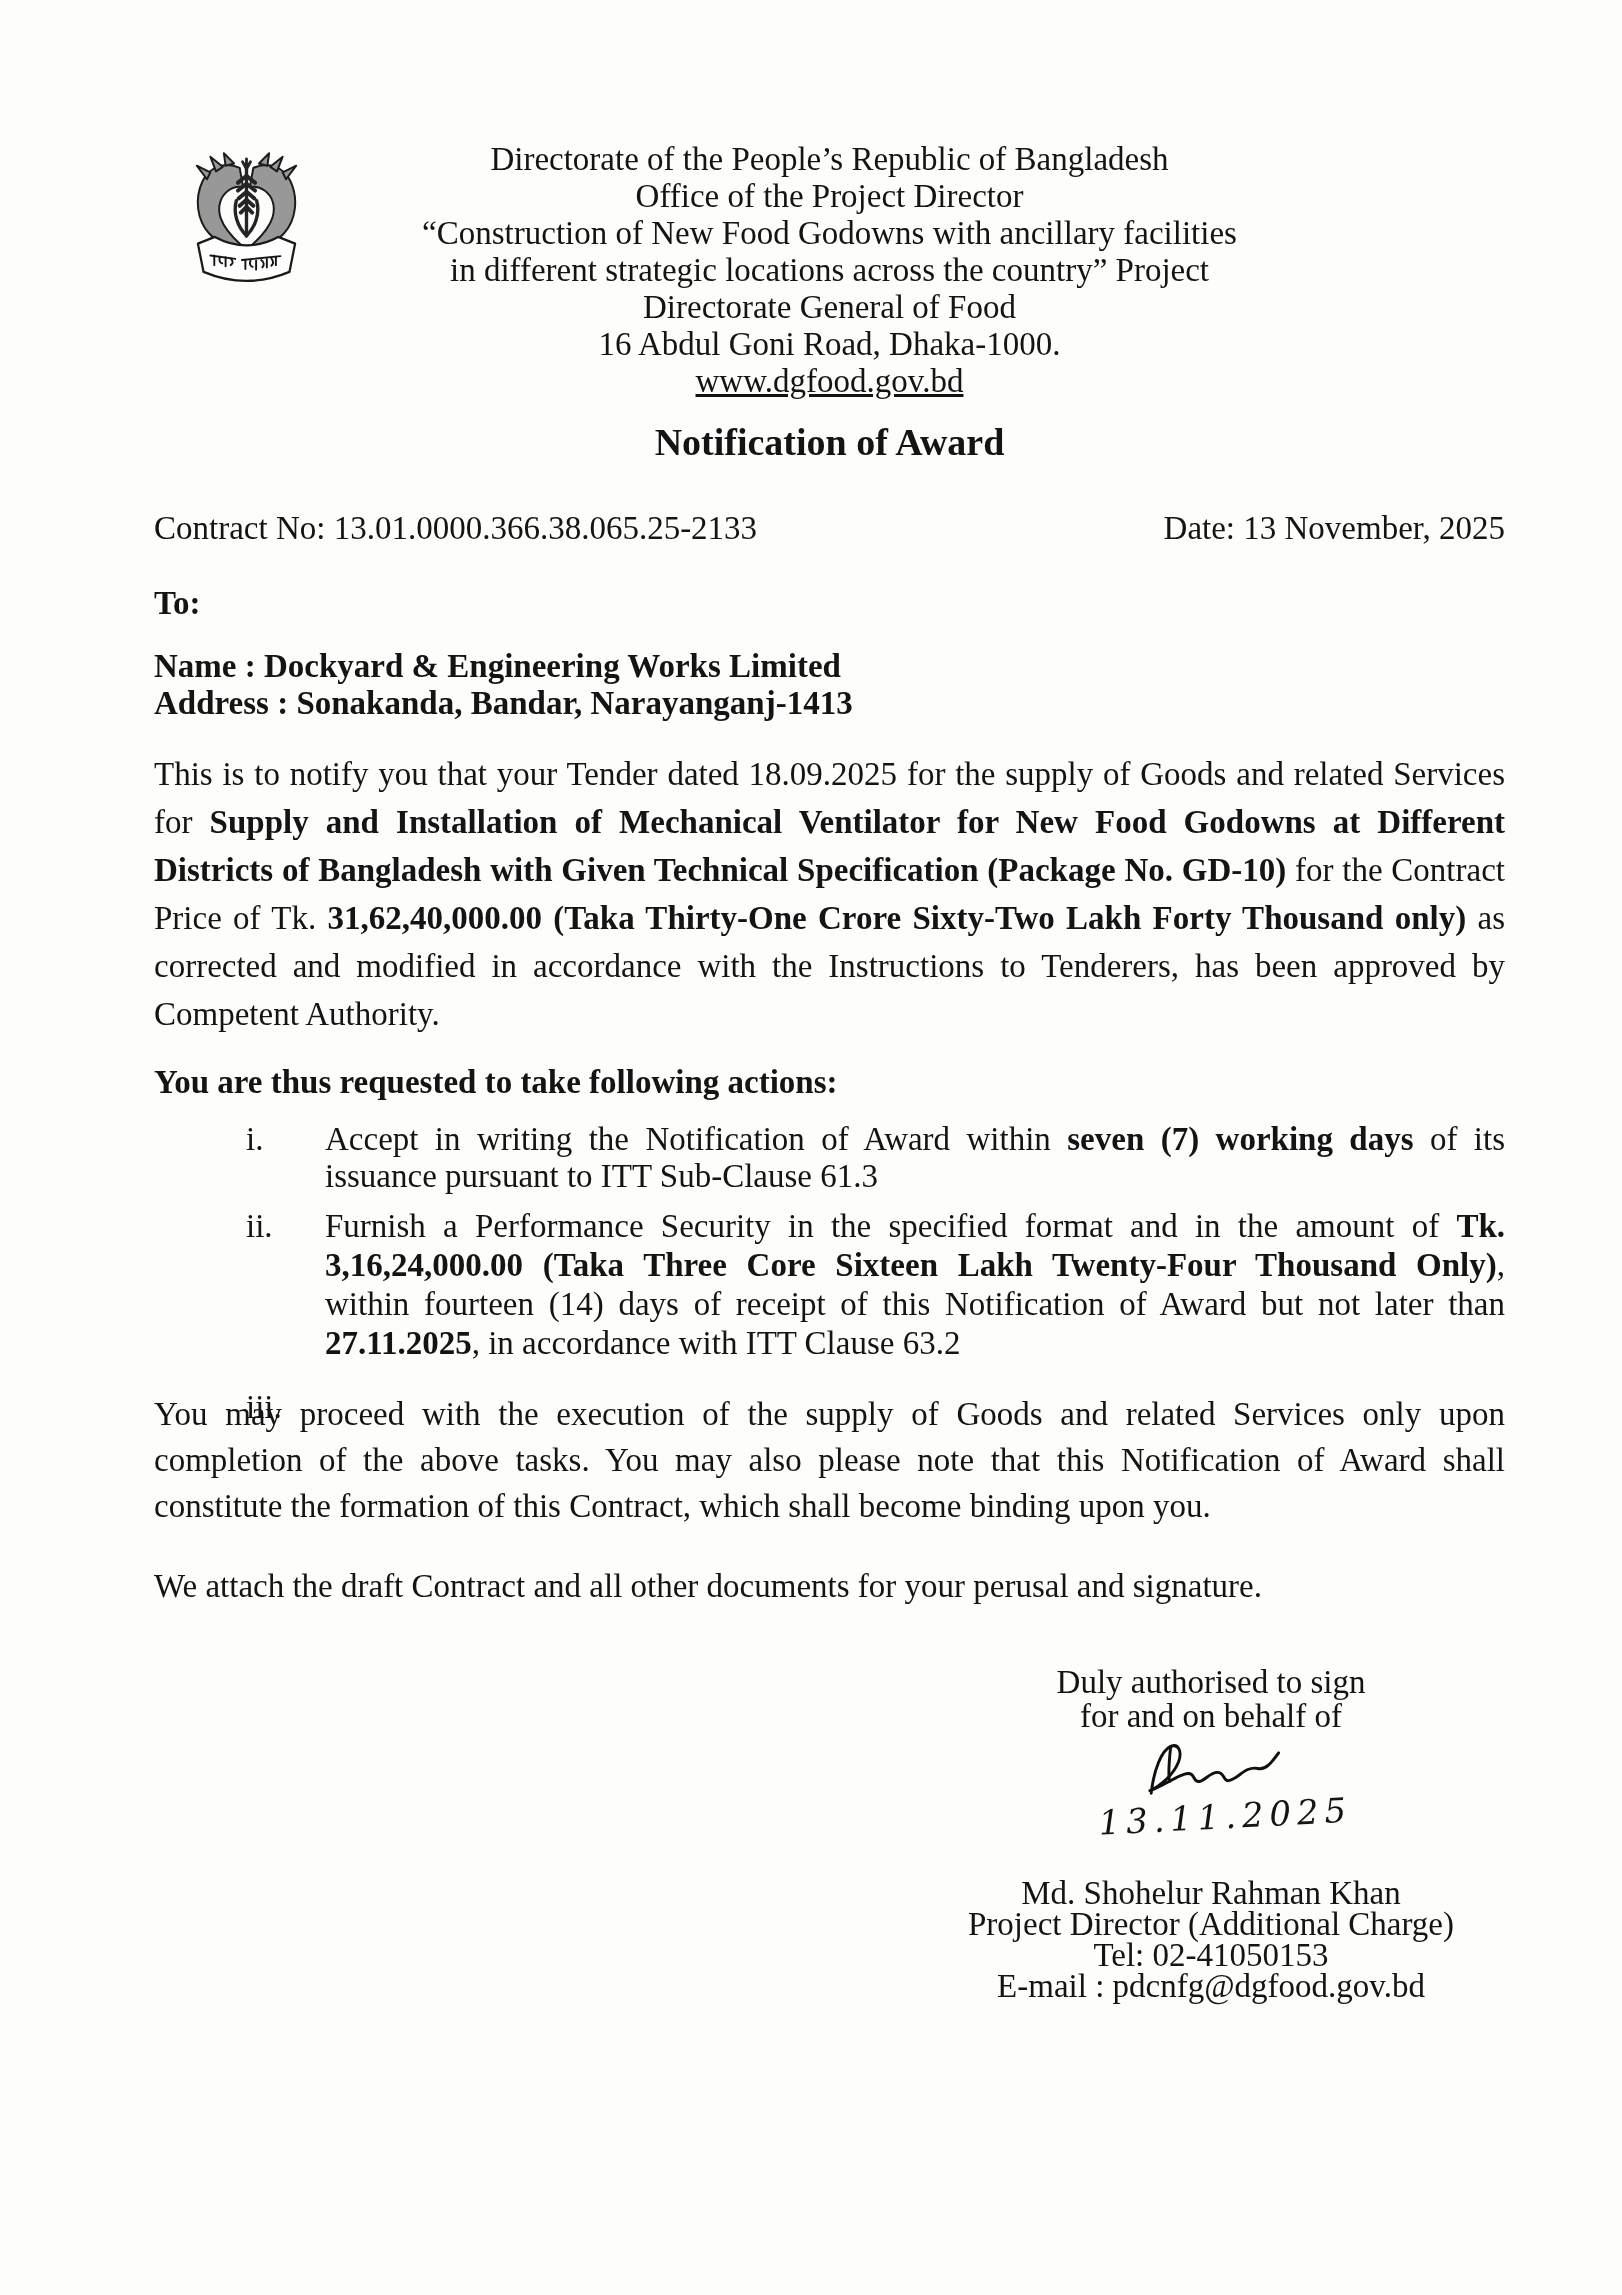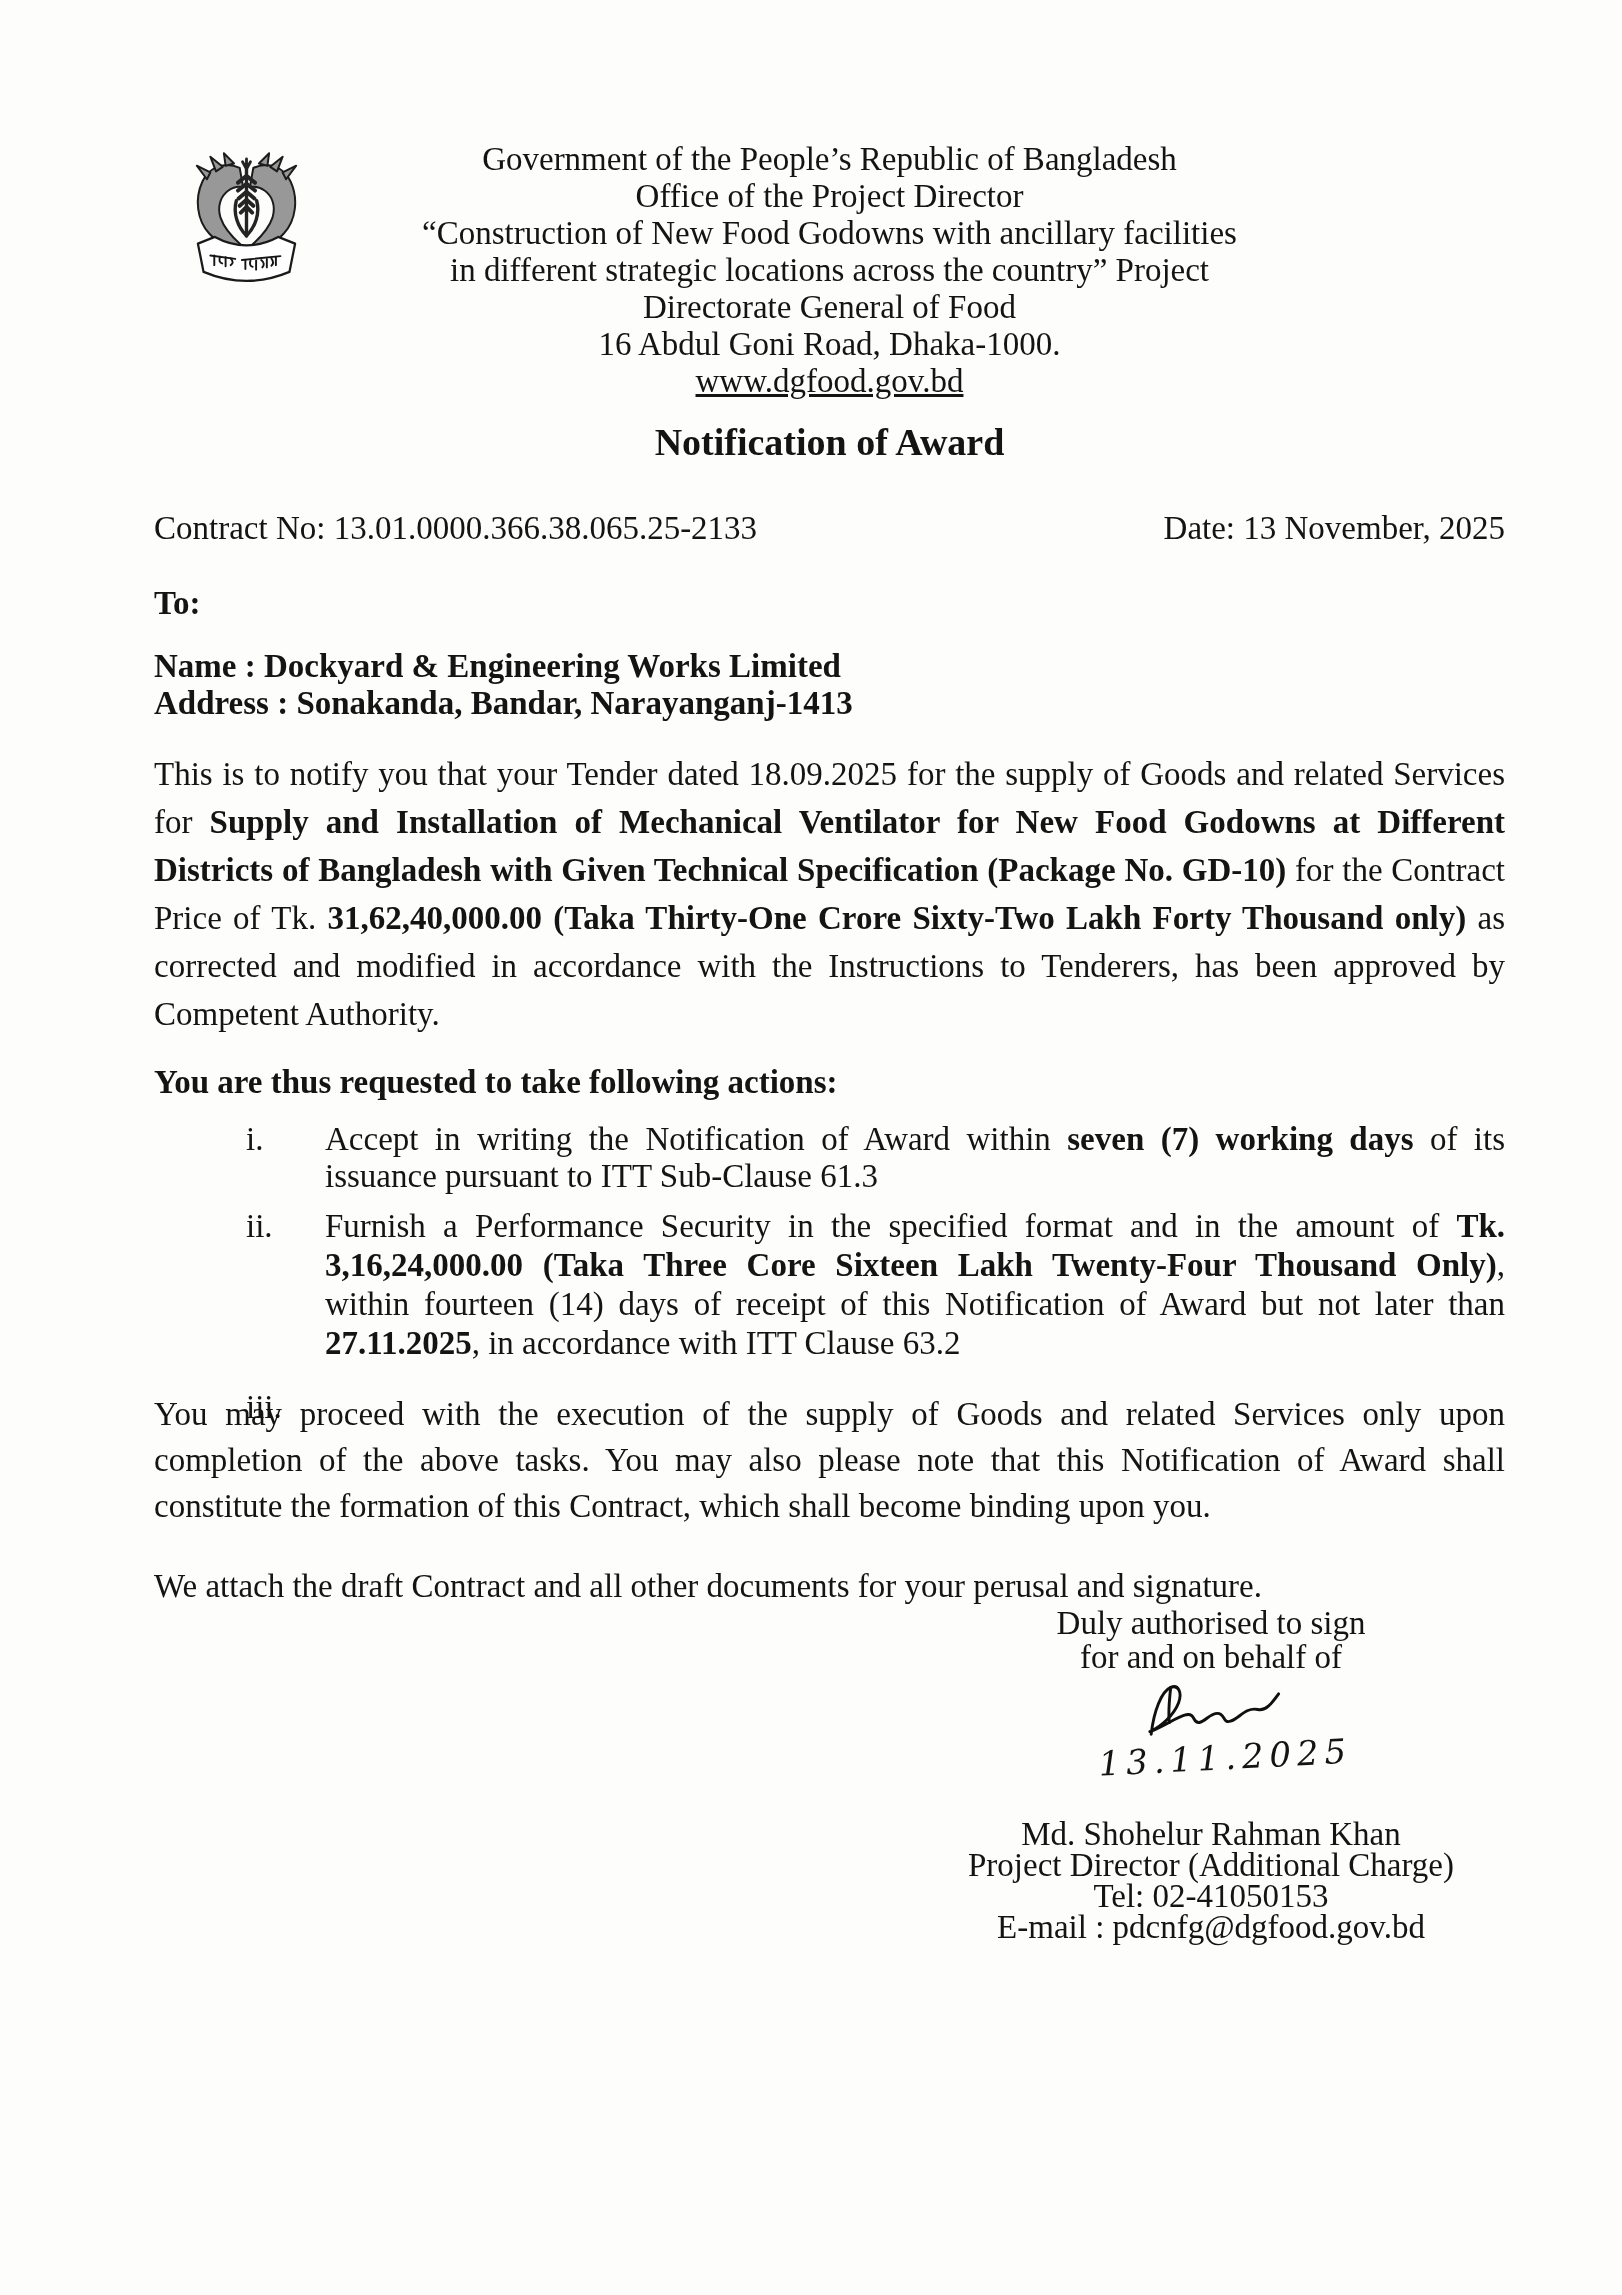--- a/index.html
+++ b/index.html
@@ -24,21 +24,21 @@
   .actions-heading{margin-top:26px;font-weight:bold;font-size:33px;line-height:37px;}
   .action-item{position:relative;padding-left:171px;font-size:33px;text-align:justify;}
   .action-item .marker{position:absolute;left:92px;top:0;}
   .item-i{margin-top:19.6px;line-height:37px;}
   .item-ii{margin-top:12px;line-height:39px;}
   .item-iii{margin-top:26px;line-height:37px;}
   .p2{margin-top:28px;font-size:33px;line-height:46px;text-align:justify;}
   .p3{margin-top:38px;font-size:33px;line-height:39px;}
   .b{font-weight:bold;}
   
-  .sig{margin-left:auto;margin-right:39px;width:510px;text-align:center;
+  .sig{margin-top:59px;margin-left:auto;margin-right:39px;width:510px;text-align:center;
        font-size:33px;line-height:34px;}
   .sig-script{height:131px;position:relative;}
   .sig-script svg{display:block;margin:3.9px auto 0 auto;}
   .hand-date{
     display:inline-block;font-family:"DejaVu Serif",serif;font-style:italic;
     font-size:34px;letter-spacing:5.9px;transform:rotate(-3deg) translateX(14.4px);
     margin-top:-9.2px;
   }
   .sig-lines{margin-top:10.5px;line-height:31px;}
 </style>
@@ -91,21 +91,21 @@
             <path d="M98,196 L98,211"></path>
             <path d="M107,196 q-3,9 4,11"></path>
             <path d="M117,196 L117,212"></path>
             <path d="M126,195 q8,6 2,13"></path>
             <path d="M136,193 L136,208"></path>
             <path d="M144,192 q6,8 0,13"></path>
             <path d="M152,190 L152,204"></path>
           </g>
         </svg>
       </div>
-      <div>Government of the People’s Republic of Bangladesh</div>
+      <div>Directorate of the People’s Republic of Bangladesh</div>
       <div>Office of the Project Director</div>
       <div>“Construction of New Food Godowns with ancillary facilities</div>
       <div>in different strategic locations across the country” Project</div>
       <div>Directorate General of Food</div>
       <div>16 Abdul Goni Road, Dhaka-1000.</div>
       <div><span class="website">www.dgfood.gov.bd</span></div>
     </div>
 
     <div class="title">Notification of Award</div>
 

